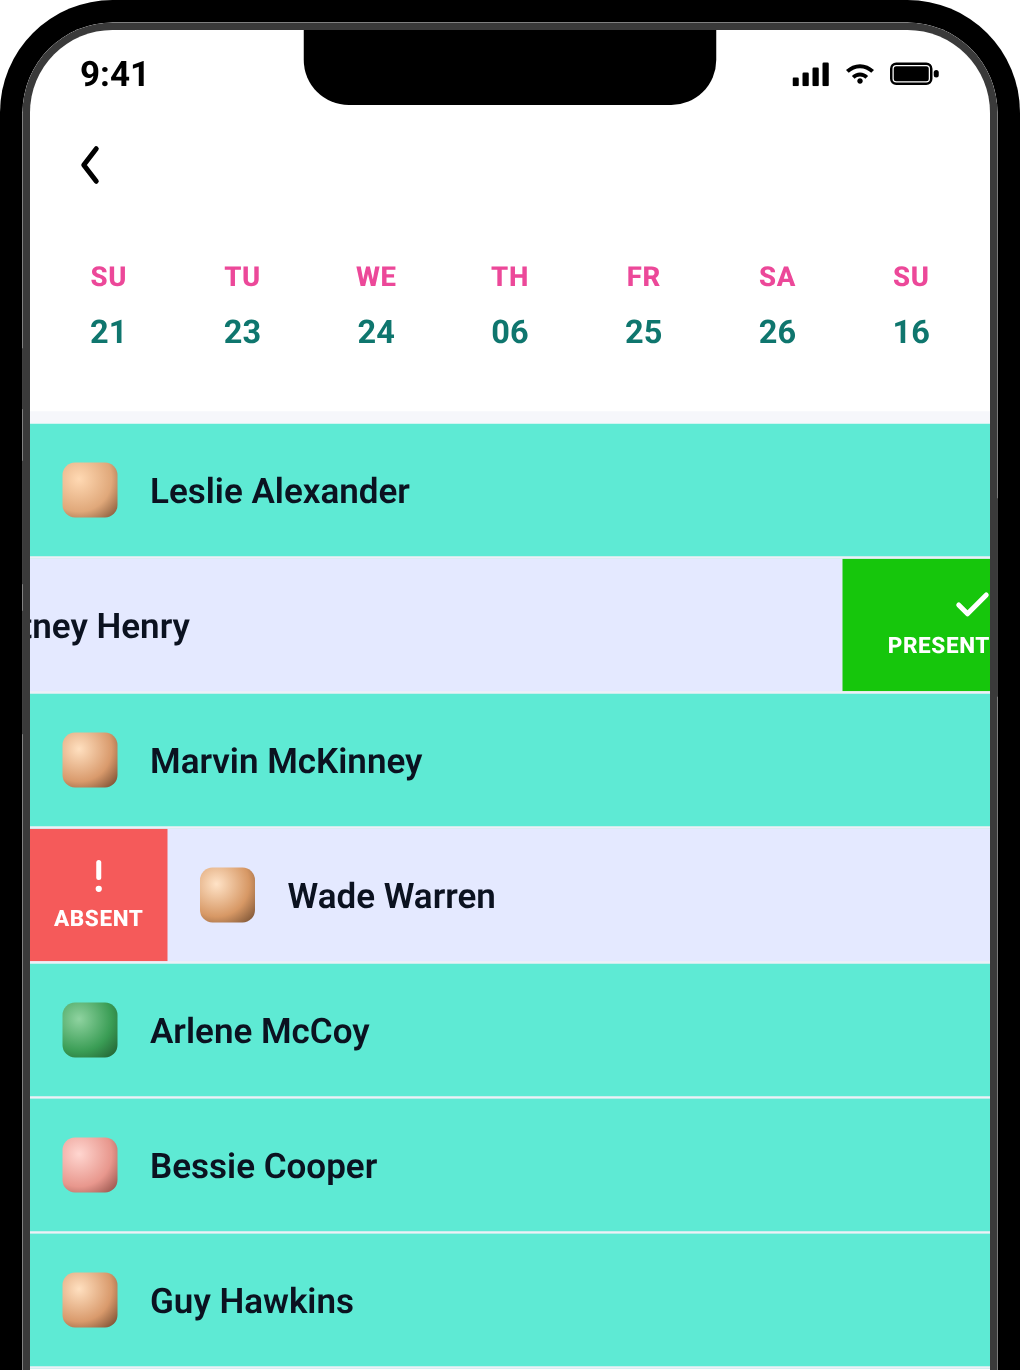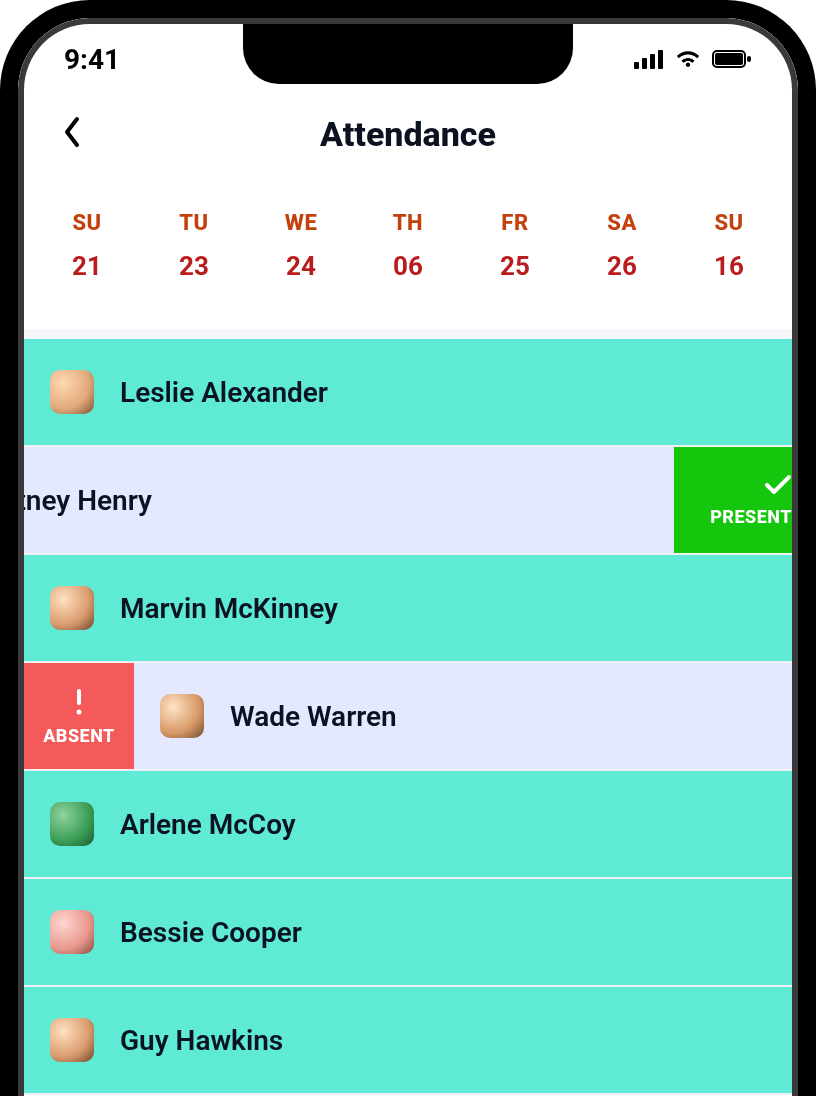--- a/index.html
+++ b/index.html
@@ -98,27 +98,27 @@
     display: flex;
     flex-direction: column;
     align-items: center;
     gap: 16px;
     padding: 18px 0;
     border-radius: 40px;
   }
   .day-label {
     font-size: 22px;
     font-weight: 800;
-    color: #c2410c;
+    color: #ec4899;
     letter-spacing: 0.5px;
   }
   .day-num {
     font-size: 26px;
     font-weight: 700;
-    color: #b91c1c;
+    color: #0f766e;
   }
   .day-col.selected {
     background: #4c6ef5;
   }
   .day-col.selected .day-label,
   .day-col.selected .day-num {
     color: #fff;
   }
 
   
@@ -236,21 +236,20 @@
     </div>
 
     <div class="header">
       <div class="back-btn">
         <span>
           <svg width="20" height="32" viewBox="0 0 20 32">
               <path d="M15 3 L5 16 L15 29" stroke="#000" stroke-width="4" fill="none" stroke-linecap="round" stroke-linejoin="round"></path>
             </svg>
         </span>
       </div>
-      <div class="header-title">Attendance</div>
     </div>
 
     <div class="week-row" id="week-row">
         <div class="day-col">
           <div class="day-label">SU</div>
           <div class="day-num">21</div>
         </div>
         <div class="day-col">
           <div class="day-label">TU</div>
           <div class="day-num">23</div>

